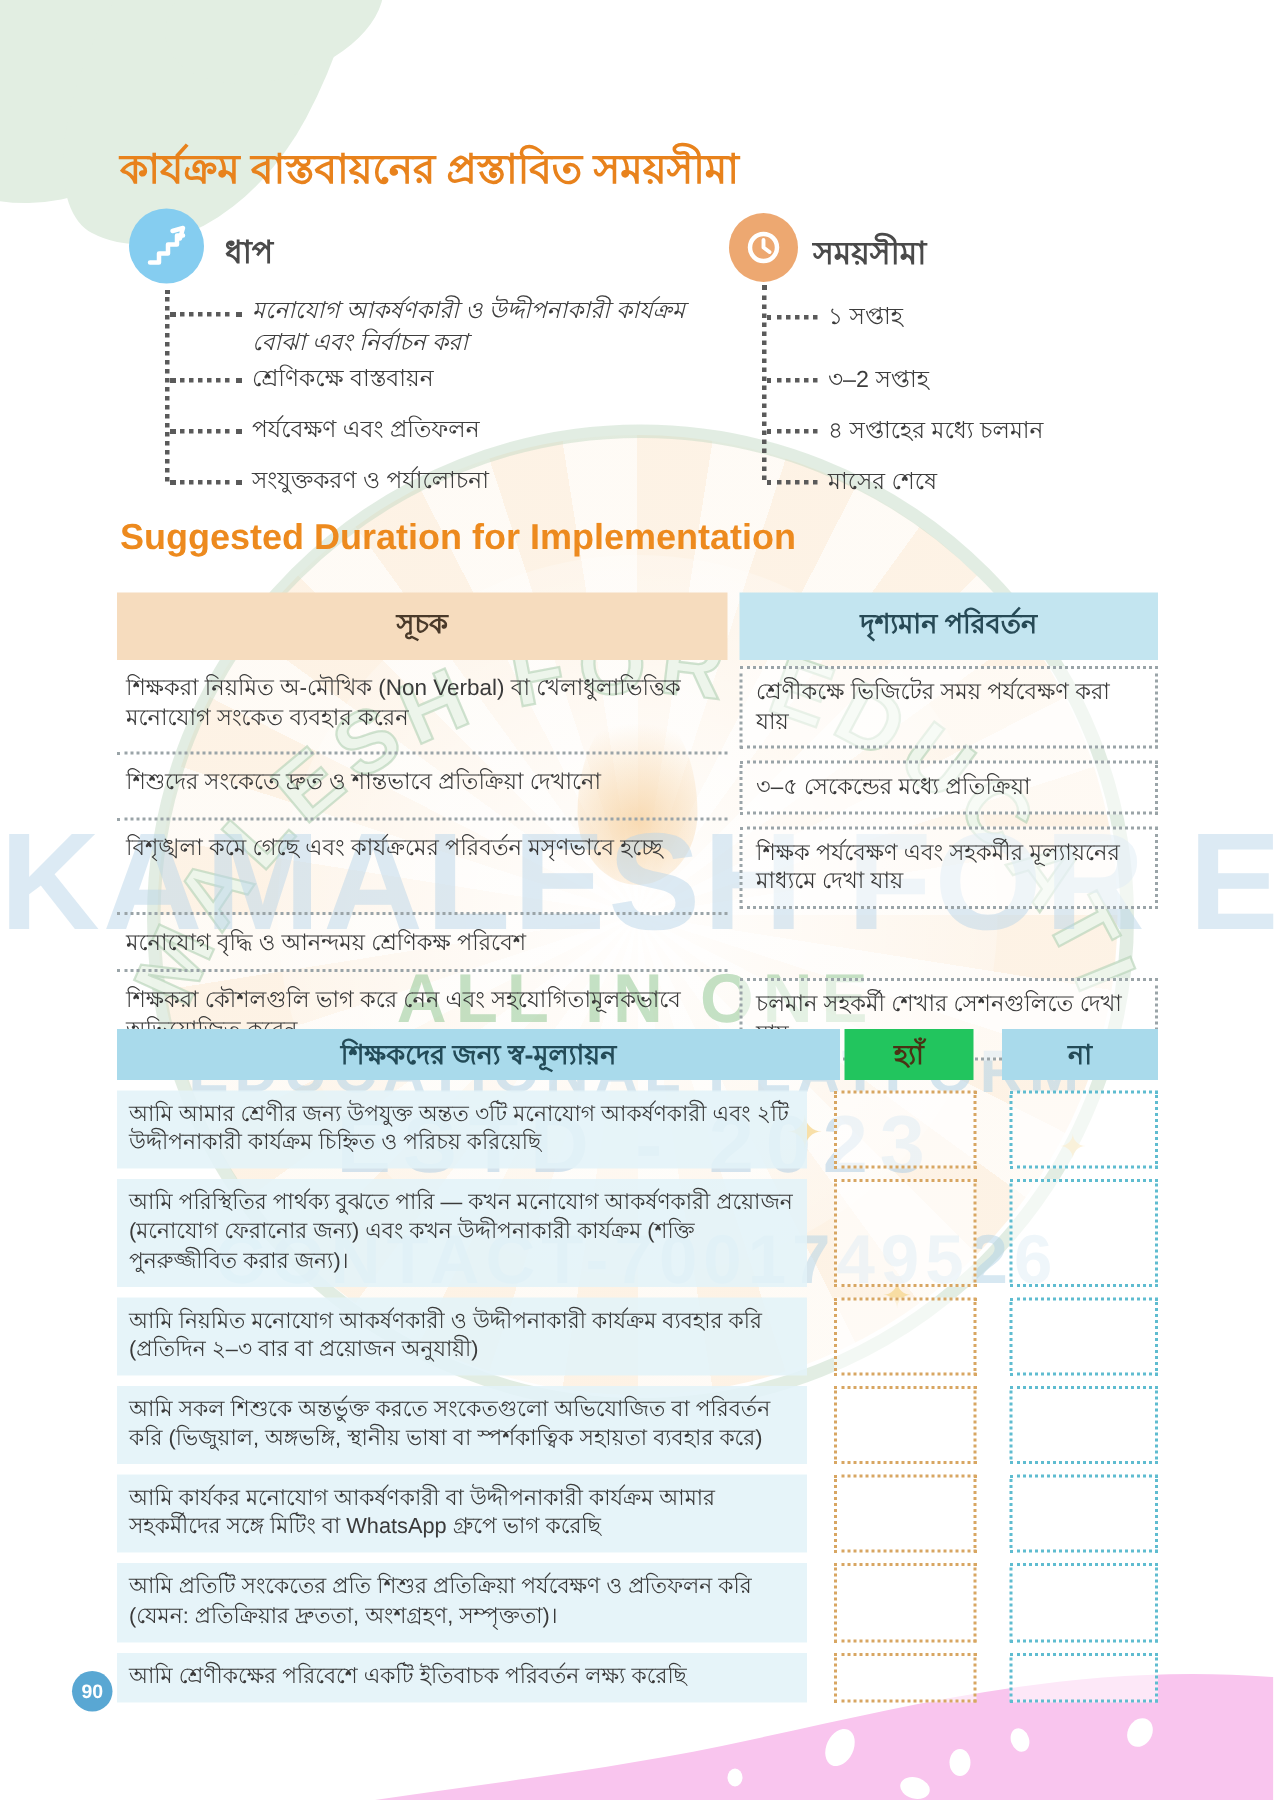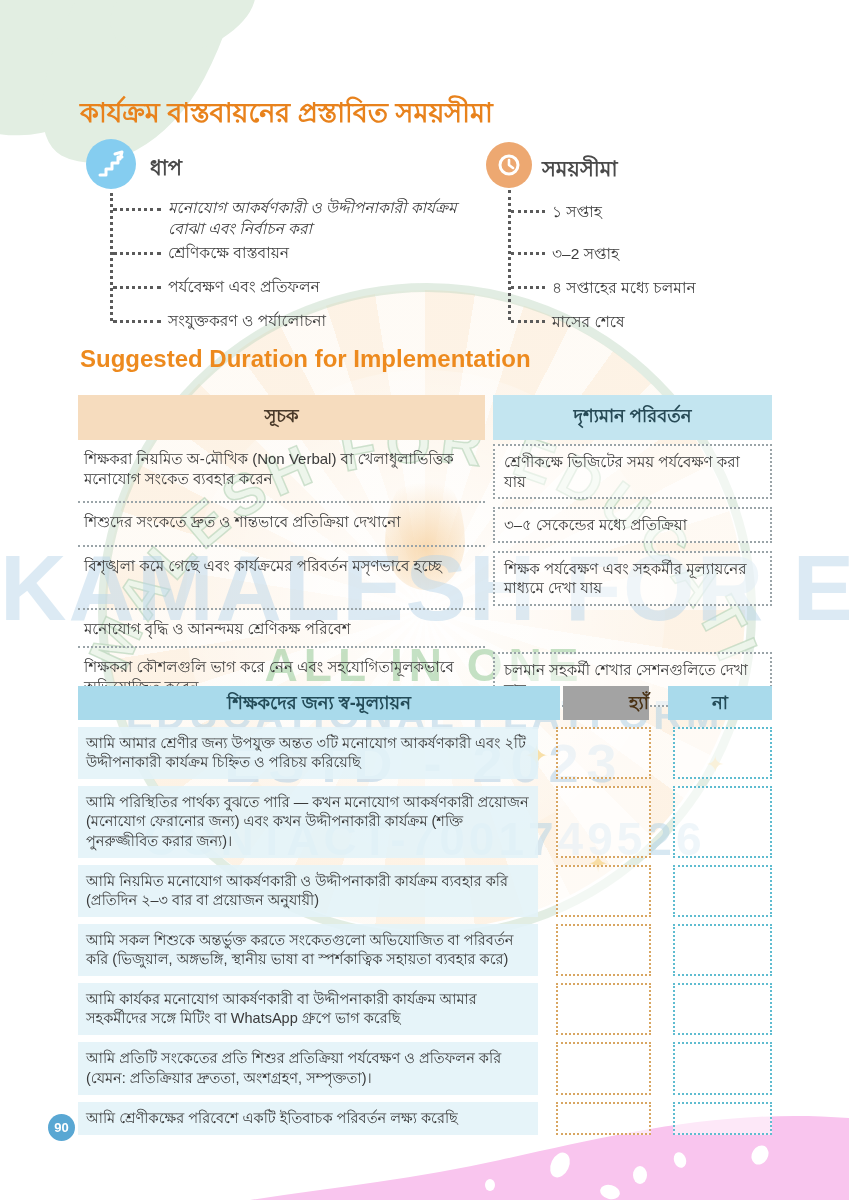--- a/index.html
+++ b/index.html
@@ -47,21 +47,21 @@
   .t1h-left{width:407px;background:#f6dcbe;text-align:center;font-size:18px;font-weight:bold;color:#4a3a2a;padding:7px 0;}
   .t1h-right{flex:1;background:#c3e5f0;text-align:center;font-size:18px;font-weight:bold;color:#274a56;padding:7px 0;}
   .t1row{display:flex;gap:8px;align-items:stretch;}
   .t1left{width:395px;padding:9px 6px 8px 6px;font-size:15px;line-height:1.3;border-bottom:2px dotted #9aa4a8;}
   .t1right{flex:1;margin:4px 0;border:2px dotted #9aa4a8;padding:6px 9px;font-size:15px;line-height:1.3;
            display:flex;align-items:center;background:rgba(255,255,255,.55);}
   
   .se{position:absolute;left:78px;top:686px;width:694px;}
   .se-head{display:flex;gap:0;height:34px;}
   .se-h-title{width:482px;background:#a9daeb;text-align:center;font-size:18px;font-weight:bold;color:#234b58;line-height:34px;}
-  .se-h-yes{width:86px;margin-left:3px;background:#a3a3a3;text-align:right;font-size:18px;font-weight:bold;color:#4a3214;line-height:34px;}
+  .se-h-yes{width:86px;margin-left:3px;background:#22c55e;text-align:center;font-size:18px;font-weight:bold;color:#4a3214;line-height:34px;}
   .se-h-no{width:104px;margin-left:19px;background:#a9daeb;text-align:center;font-size:18px;font-weight:bold;color:#234b58;line-height:34px;}
   .se-row{display:flex;margin-top:7px;}
   .se-text{width:467px;background:rgba(227,242,248,.88);padding:7px 8px;font-size:14.5px;line-height:1.32;}
   .se-box{width:96px;border:2px dotted #d8a662;margin-left:18px;background:rgba(255,255,255,.6);}
   .se-box.no{border:2px dotted #5fbcd0;margin-left:22px;width:100px;}
   .icon-svg{display:block;}
 </style>
 </head>
 <body>
 <div class="page">

